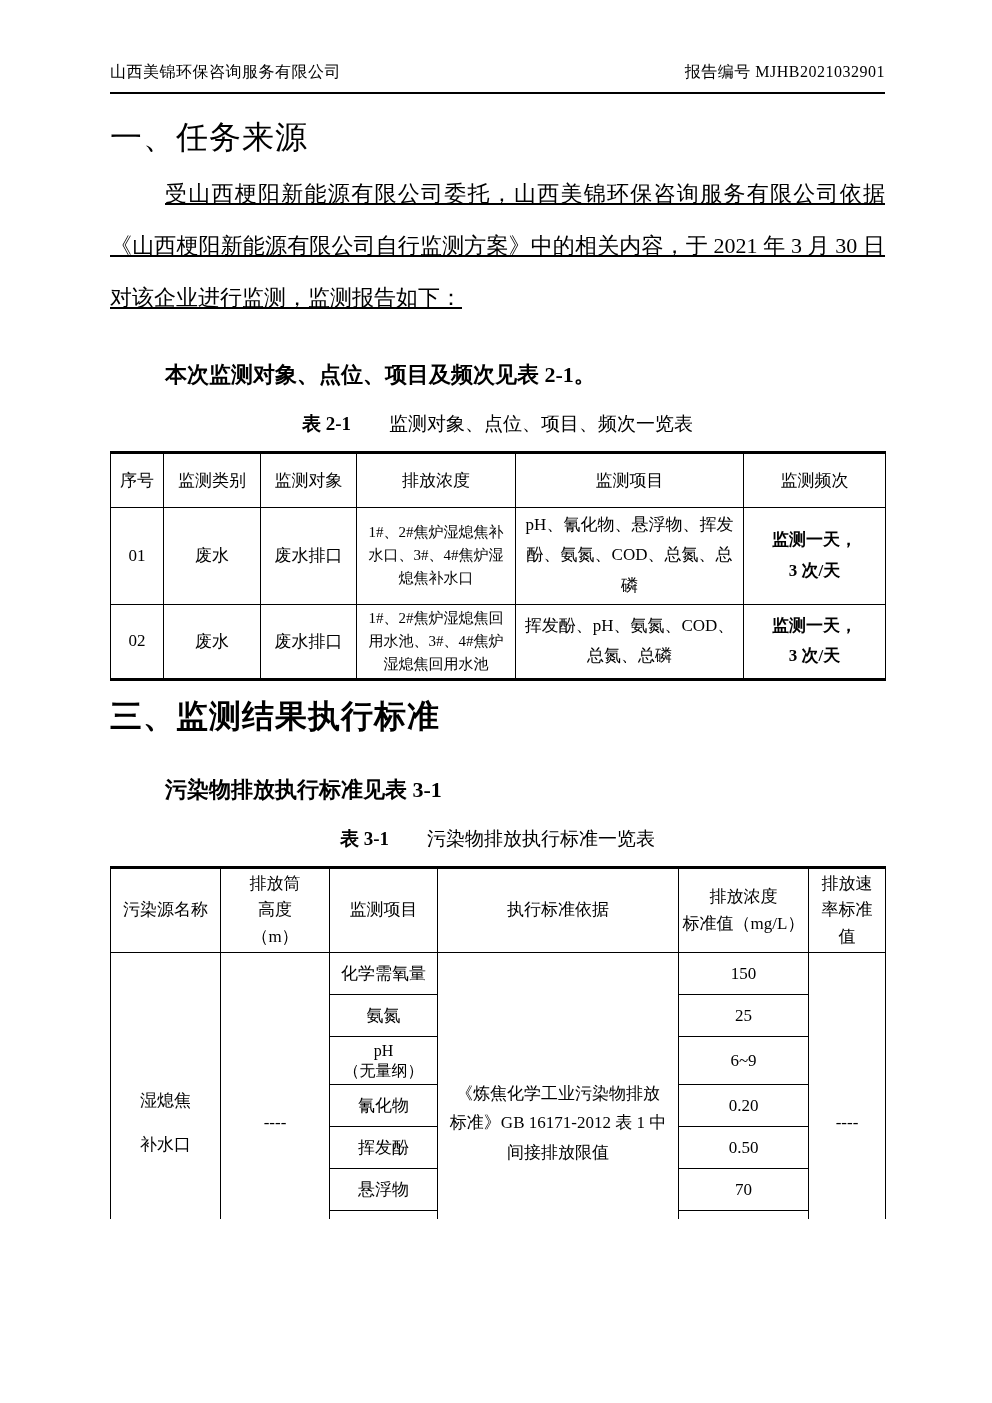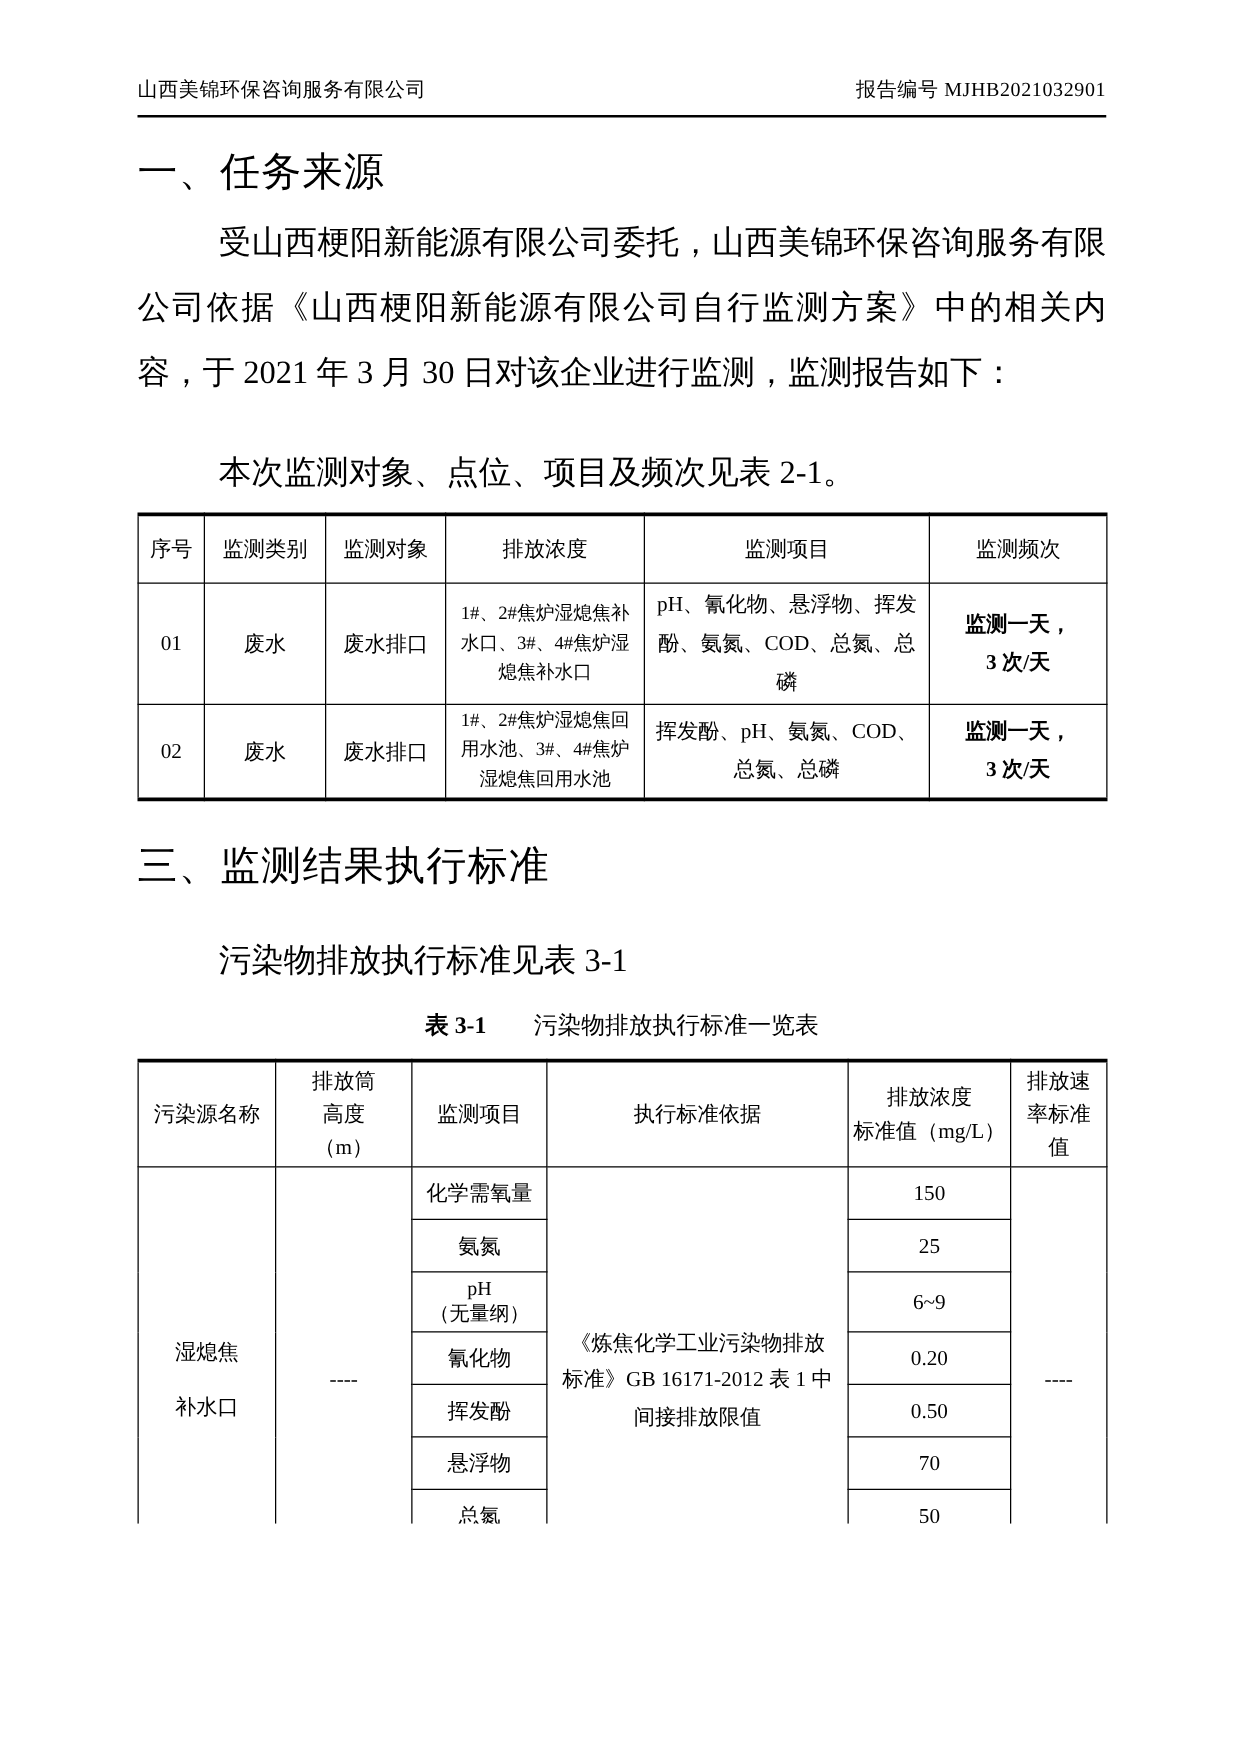--- a/index.html
+++ b/index.html
@@ -14,28 +14,28 @@
   .doc-header {
     display: flex; justify-content: space-between; align-items: flex-end;
     padding-top: 62px; padding-bottom: 9px;
     border-bottom: 2px solid #000;
     font-size: 16px; letter-spacing: 0.5px;
   }
 
   
   .section-title { font-size: 32px; font-weight: normal; margin: 22px 0 0 0; letter-spacing: 1px; }
   .para {
-    font-size: 26px; line-height: 52px; text-align: justify;
-    text-indent: 2.5em; margin: 8px 0 0 0;
+    font-size: 22px; line-height: 52px; text-align: justify;
+    text-indent: 2.5em; margin: 8px 0 0 0; text-decoration: underline;
   }
   .para-simple {
-    font-size: 26px; line-height: 1.4; text-indent: 2.5em; margin: 36px 0 0 0;
+    font-size: 22px; line-height: 1.4; text-indent: 2.5em; margin: 36px 0 0 0; font-weight: bold;
   }
   .sec2-title { margin-top: 24px; }
-  .sec3-title { margin-top: 30px; }
+  .sec3-title { margin-top: 14px; font-weight: bold; }
 
   .caption { text-align: center; font-size: 19px; margin: 20px 0 0 0; }
   .cap-label { font-weight: bold; margin-right: 2em; }
 
   
   table {
     border-collapse: collapse; table-layout: fixed; width: 775px;
     margin-top: 14px;
     border-top: 3px solid #000; border-bottom: 3px solid #000;
   }
@@ -73,20 +73,23 @@
     <div class="doc-header">
       <span>山西美锦环保咨询服务有限公司</span>
       <span>报告编号 MJHB2021032901</span>
     </div>
 
     <h1 class="section-title">一、任务来源</h1>
     <p class="para">受山西梗阳新能源有限公司委托，山西美锦环保咨询服务有限公司依据《山西梗阳新能源有限公司自行监测方案》中的相关内容，于 2021 年 3 月 30 日对该企业进行监测，监测报告如下：</p>
 
     <p class="para-simple">本次监测对象、点位、项目及频次见表 2-1。</p>
 
+    <div class="caption">
+      <span class="cap-label">表 2-1</span><span>监测对象、点位、项目、频次一览表</span>
+    </div>
 
     <table id="table21">
       <colgroup>
         <col style="width:53px">
           <col style="width:97px">
           <col style="width:96px">
         <col style="width:159px">
           <col style="width:228px">
           <col style="width:142px">
       </colgroup>

